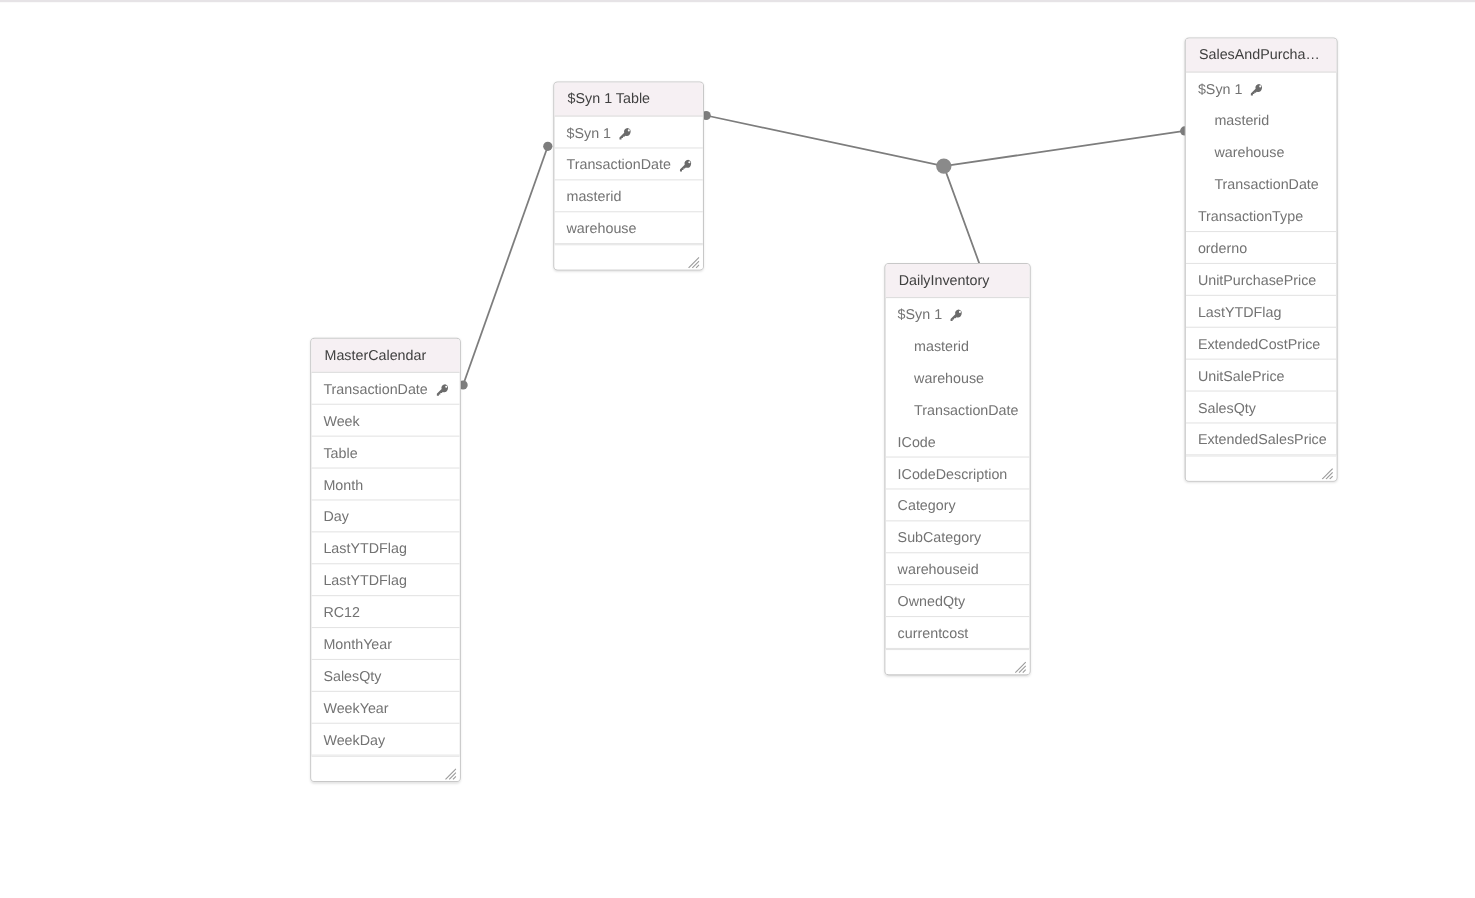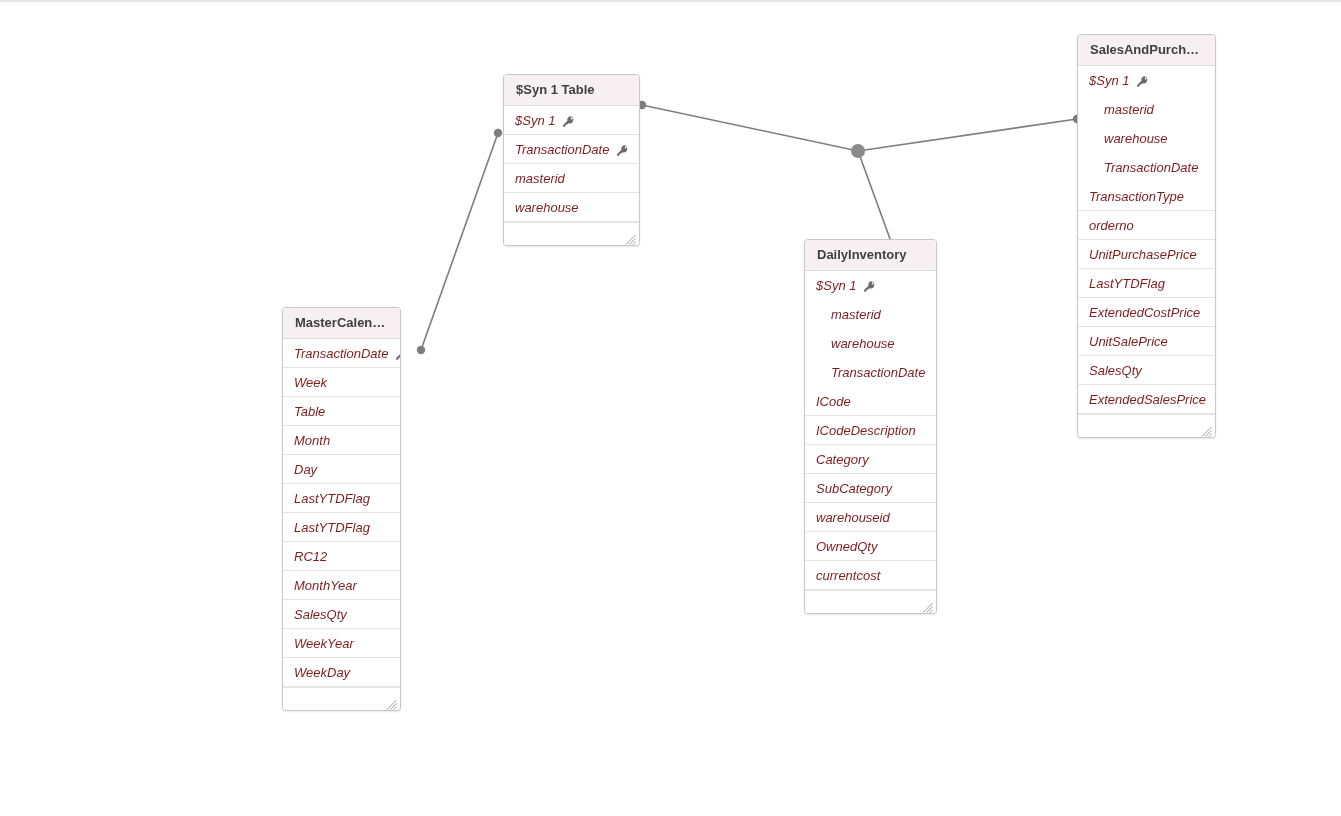--- a/index.html
+++ b/index.html
@@ -54,42 +54,41 @@
     border: 1px solid #c8c8c8;
     border-radius: 4px;
     box-sizing: border-box;
     box-shadow: 0 1px 2px rgba(0,0,0,0.10);
     overflow: hidden;
   }
   .tbl-header {
     background: #f6f0f3;
     border-bottom: 1px solid #dedede;
     font-size: 13px;
-    font-weight: bold;
+    font-weight: normal;
     color: #404040;
     padding: 0 12px;
     height: 30px;
     line-height: 30px;
     white-space: nowrap;
     overflow: hidden;
     text-overflow: ellipsis;
   }
   .row {
     height: 29px;
     line-height: 29px;
     padding: 0 11px;
     font-size: 13px;
-    color: #7f1d1d;
+    color: #737373;
     border-bottom: 1px solid #e4e4e4;
     white-space: nowrap;
     overflow: hidden;
     display: flex;
     align-items: center;
     box-sizing: border-box;
-    font-style: italic;
   }
   .row:last-of-type { border-bottom: 1px solid #e4e4e4; }
   .row.synth { border-bottom: none; }
   .row.subfield {
     border-bottom: none;
     padding-left: 26px;
   }
 
   .row-label { }
 
@@ -168,21 +167,21 @@
         <div class="tbl-footer">
           <span class="resize-grip"><svg width="11" height="11" viewBox="0 0 11 11" aria-hidden="true">
               <g stroke="#9a9a9a" stroke-width="1">
                 <line x1="10.5" y1="1" x2="1" y2="10.5"></line>
                 <line x1="10.5" y1="4.4" x2="4.4" y2="10.5"></line>
                 <line x1="10.5" y1="7.8" x2="7.8" y2="10.5"></line>
               </g>
             </svg></span>
         </div>
       </div>
-      <div class="tbl" style="left: 282px; top: 305px; width: 119px;">
+      <div class="tbl" style="left: 282px; top: 305px; width: 137px;">
         <div class="tbl-header">MasterCalendar</div>
         <div class="row">
           <span class="row-label">TransactionDate</span>
           <span class="key-icon">
             <svg width="13" height="13" viewBox="0 0 16 16" aria-hidden="true">
               <g fill="#6b6b6b">
                 <path d="M10.6 1.6a4.1 4.1 0 0 0-3.9 5.4L1.4 12.3v2.3h2.3v-1.6h1.6v-1.6h1.6l1.1-1.1a4.1 4.1 0 1 0 2.6-8.7zm1.3 3.9a1.15 1.15 0 1 1 0-2.3 1.15 1.15 0 0 1 0 2.3z"></path>
               </g>
             </svg>
           </span>

